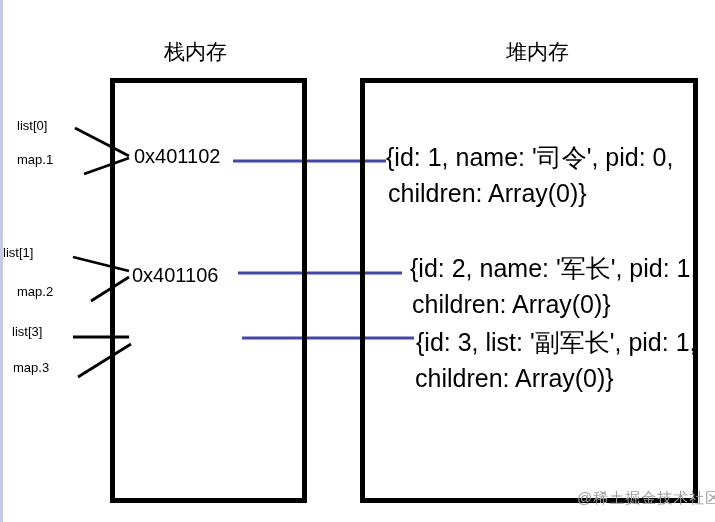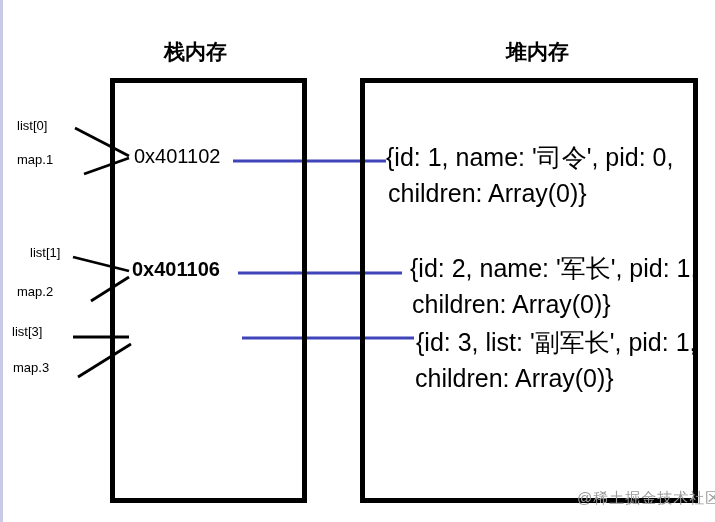--- a/index.html
+++ b/index.html
@@ -14,21 +14,21 @@
   }
   .left-strip {
     position: absolute;
     left: 0; top: 0;
     width: 3px; height: 522px;
     background: var(--left-strip, #c9cbe6);
   }
   .title {
     position: absolute;
     font-size: 21px;
-    font-weight: bold;
+    font-weight: normal;
     line-height: 1;
     white-space: nowrap;
   }
   .stack-title { left: 164px; top: 41px; }
   .heap-title  { left: 506px; top: 41px; }
   .lines {
     position: absolute;
     left: 0; top: 0;
     width: 715px; height: 522px;
   }
@@ -91,27 +91,27 @@
     <line class="pointer-line" x1="233" y1="161" x2="386" y2="161"></line>
     <line class="pointer-line" x1="238" y1="273" x2="402" y2="273"></line>
     <line class="pointer-line" x1="242" y1="338" x2="414" y2="338"></line>
   </svg>
 
   <div class="box stack-box"></div>
   <div class="box heap-box"></div>
 
   <span class="lbl" style="left:17px; top:119px;">list[0]</span>
   <span class="lbl" style="left:17px; top:153px;">map.1</span>
-  <span class="lbl" style="left:30px; top:246px;">list[1]</span>
+  <span class="lbl" style="left:3px; top:246px;">list[1]</span>
   <span class="lbl" style="left:17px; top:285px;text-align:center;">map.2</span>
   <span class="lbl" style="left:12px; top:325px;">list[3]</span>
   <span class="lbl" style="left:13px; top:361px;">map.3</span>
 
   <span class="addr" style="left:134px; top:145px;">0x401102</span>
-  <span class="addr" style="left:132px; top:258px;font-weight:bold;">0x401106</span>
+  <span class="addr" style="left:132px; top:264px;">0x401106</span>
 
   <span class="heap-line" style="left:386px; top:144px;">{id: 1, name: '司令', pid: 0,</span>
   <span class="heap-line" style="left:388px; top:180px;">children: Array(0)}</span>
   <span class="heap-line" style="left:410px; top:255px;">{id: 2, name: '军长', pid: 1,</span>
   <span class="heap-line" style="left:412px; top:291px;">children: Array(0)}</span>
   <span class="heap-line" style="left:416px; top:329px;">{id: 3, list: '副军长', pid: 1,</span>
   <span class="heap-line" style="left:415px; top:365px;">children: Array(0)}</span>
 
   <div class="watermark">@稀土掘金技术社区</div>
 

